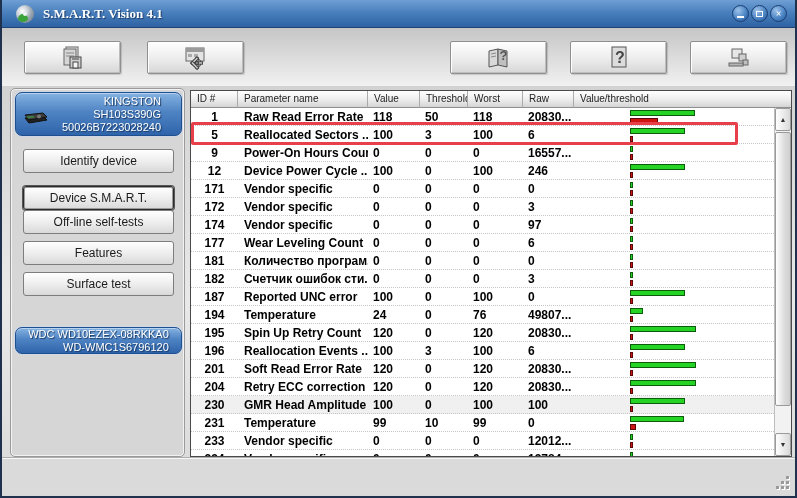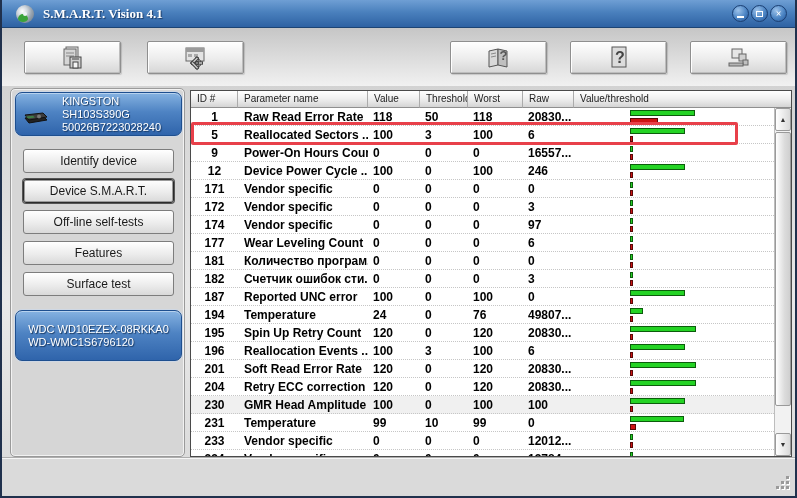--- a/index.html
+++ b/index.html
@@ -65,38 +65,39 @@
   .sidebar {
     position:absolute; left:8px; top:88px; width:175px; height:369px;
     background:#d6d6d6; border:1px solid #9a9a9a; border-radius:5px;
     box-shadow:inset 0 0 0 1px #f2f2f2;
   }
   .device-panel {
     position:absolute; left:4px; width:167px;
     background:linear-gradient(180deg,#85b2e1 0%,#4e83c3 45%,#2f64ab 100%);
     border:1px solid #1e4f8f; border-radius:7px;
     box-shadow:inset 0 1px 0 #b7d2ee, 0 0 0 1px #cfd8e4;
-    color:#fff; text-align:left; font-size:11px; line-height:13px;
+    color:#fff; text-align:right; font-size:11px; line-height:13px;
     display:flex; align-items:center; justify-content:center; cursor:pointer;
     text-shadow:1px 1px 1px #17365e;
   }
   .device-top { top:3px; height:44px; }
-  .device-bottom { top:221px; height:51px; }
+  .device-bottom { top:238px; height:27px; }
   .device-top .dev-text { margin-left:30px; margin-right:4px; }
   .hdd-icon { position:absolute; left:7px; top:16px; }
   .side-btn {
     position:absolute; left:12px; width:151px; height:24px;
     background:linear-gradient(180deg,#ffffff 0%,#ececec 55%,#d9d9d9 100%);
     border:1px solid #7d7d7d; border-radius:3px;
     display:flex; align-items:center; justify-content:center;
     font-size:12px; color:#1a1a1a; cursor:pointer;
   }
   .side-btn.active {
     border:1px solid #2b2b2b;
     box-shadow:0 0 0 1px #555, inset 0 0 0 1px #9a9a9a;
+    margin-top:7px;
   }
 
   
   .tablewrap {
     position:absolute; left:188px; top:90px; width:602px; height:367px;
     background:#ffffff; border:1px solid #4a4a4a;
   }
   .thead { display:flex; height:17px; width:100%; }
   .hcell {
     background:linear-gradient(180deg,#ffffff 0%,#efefef 50%,#d4d4d4 100%);

